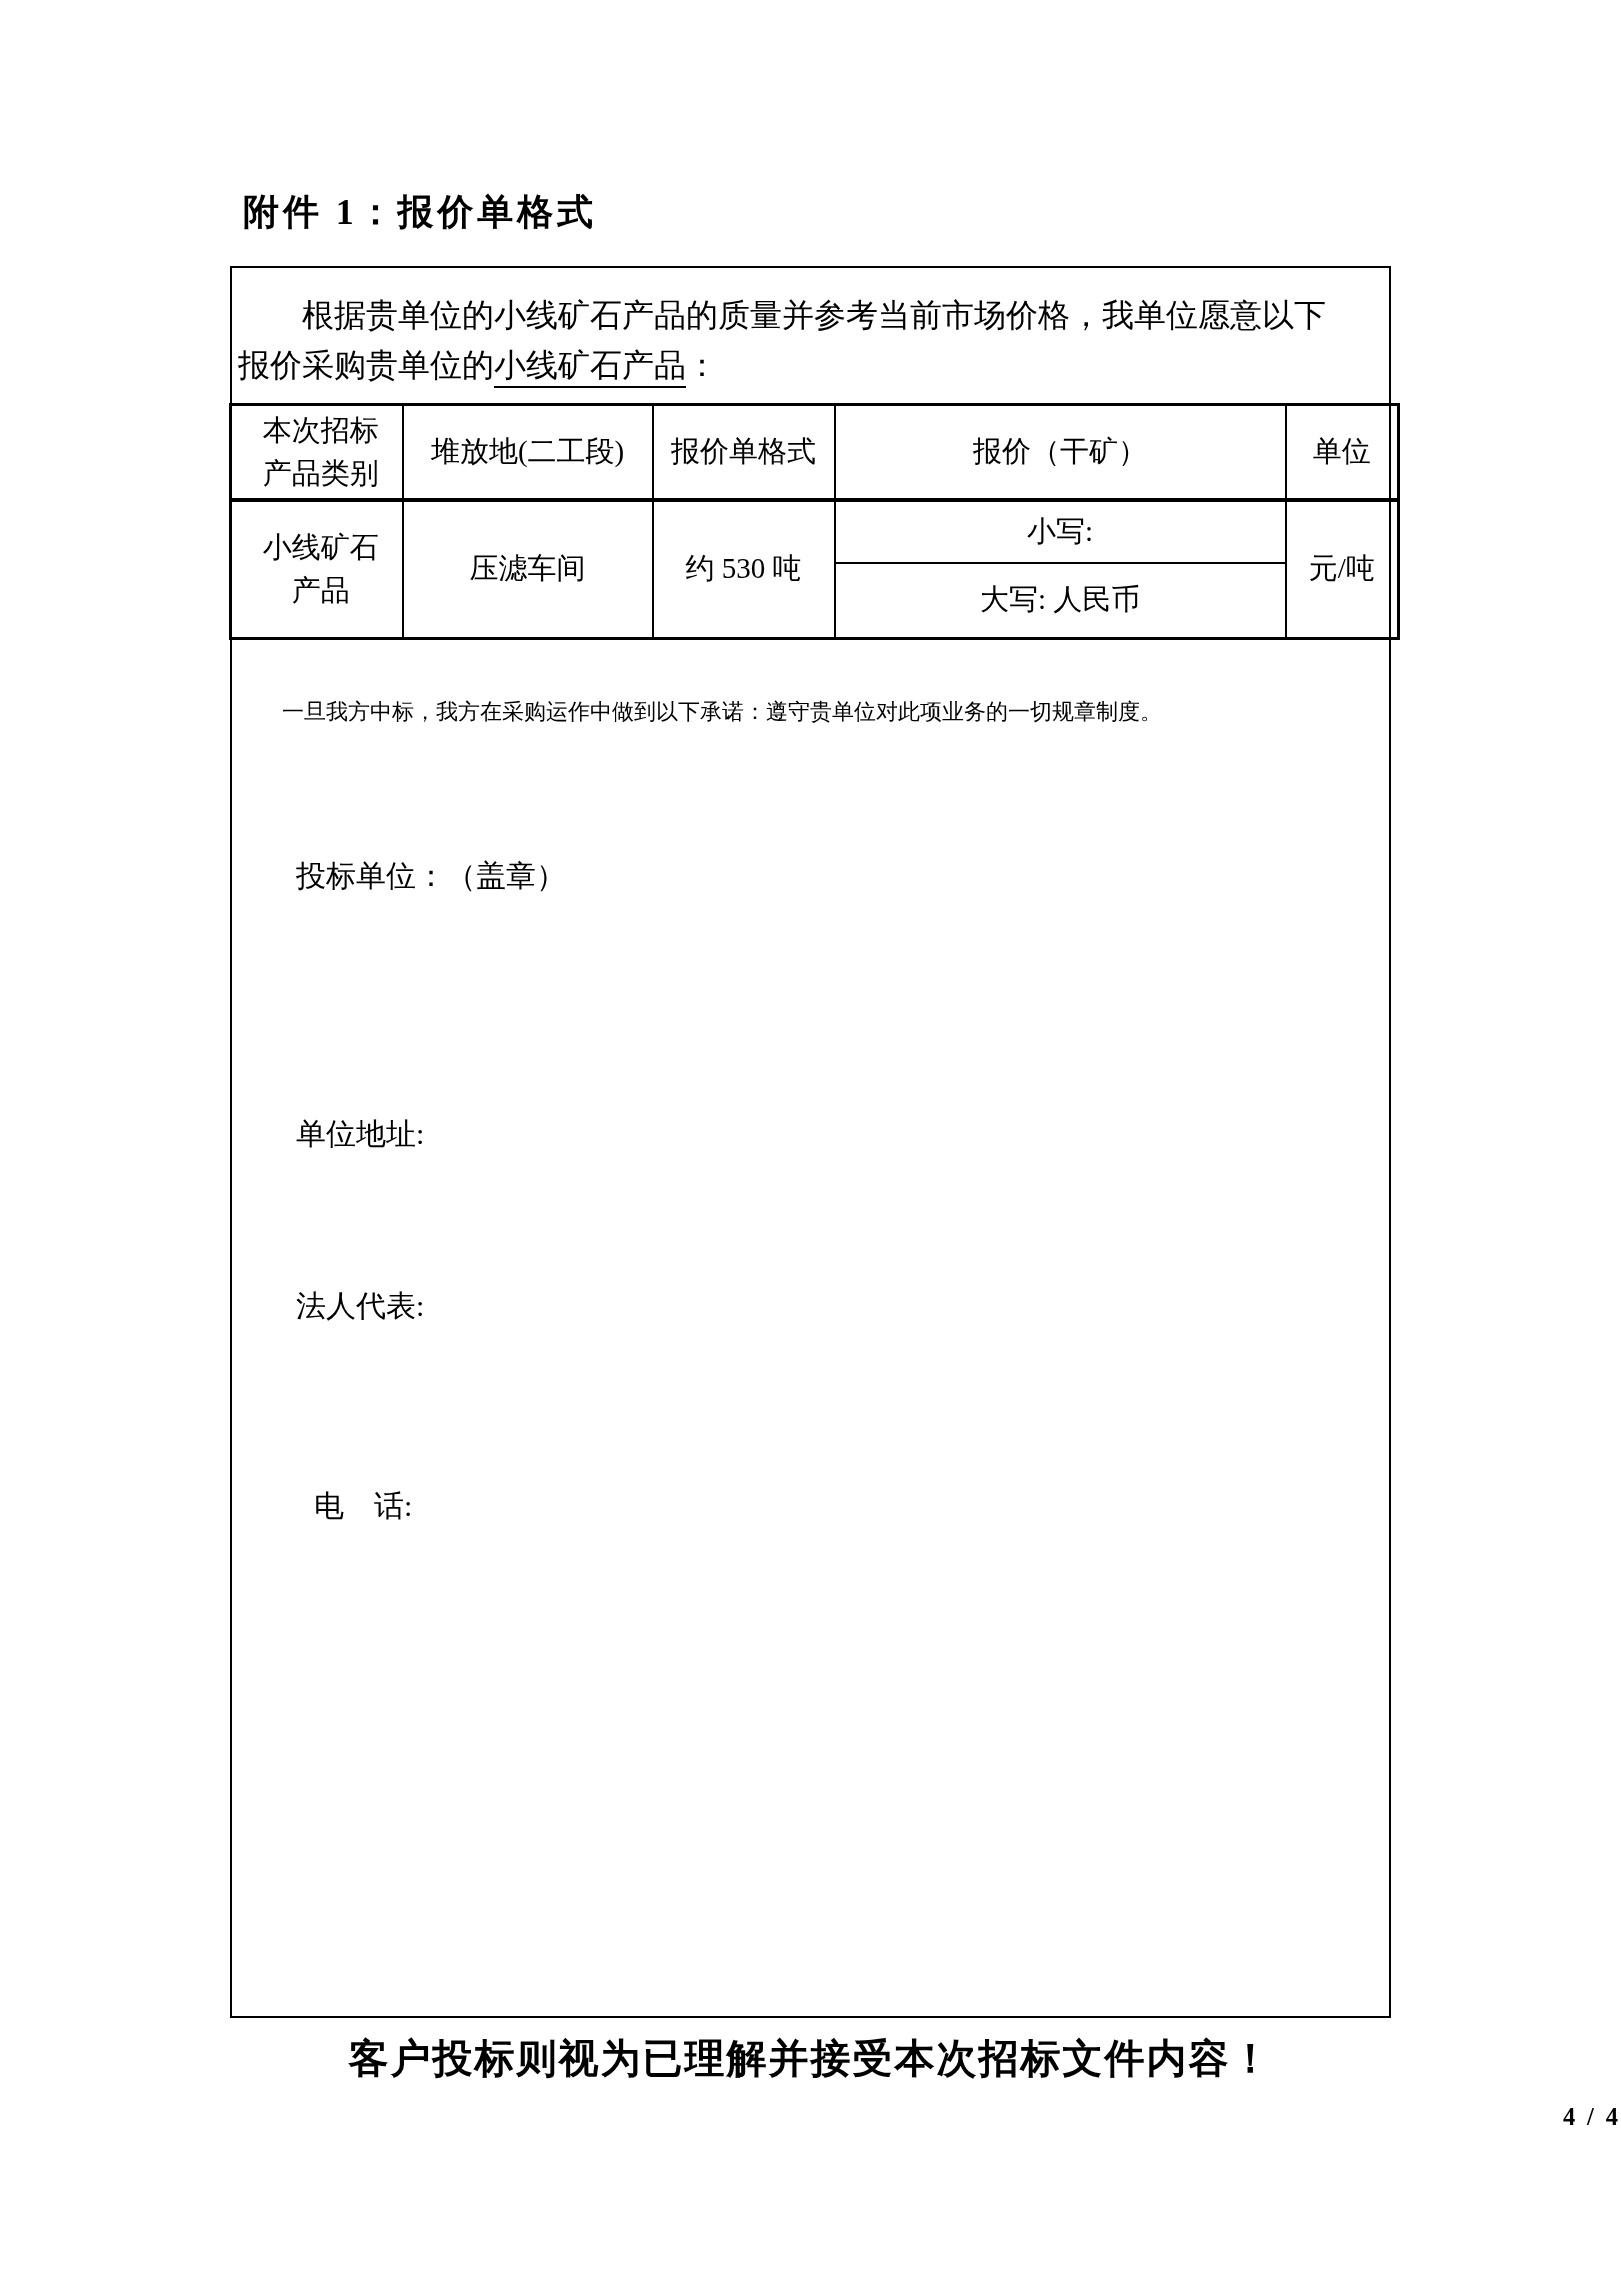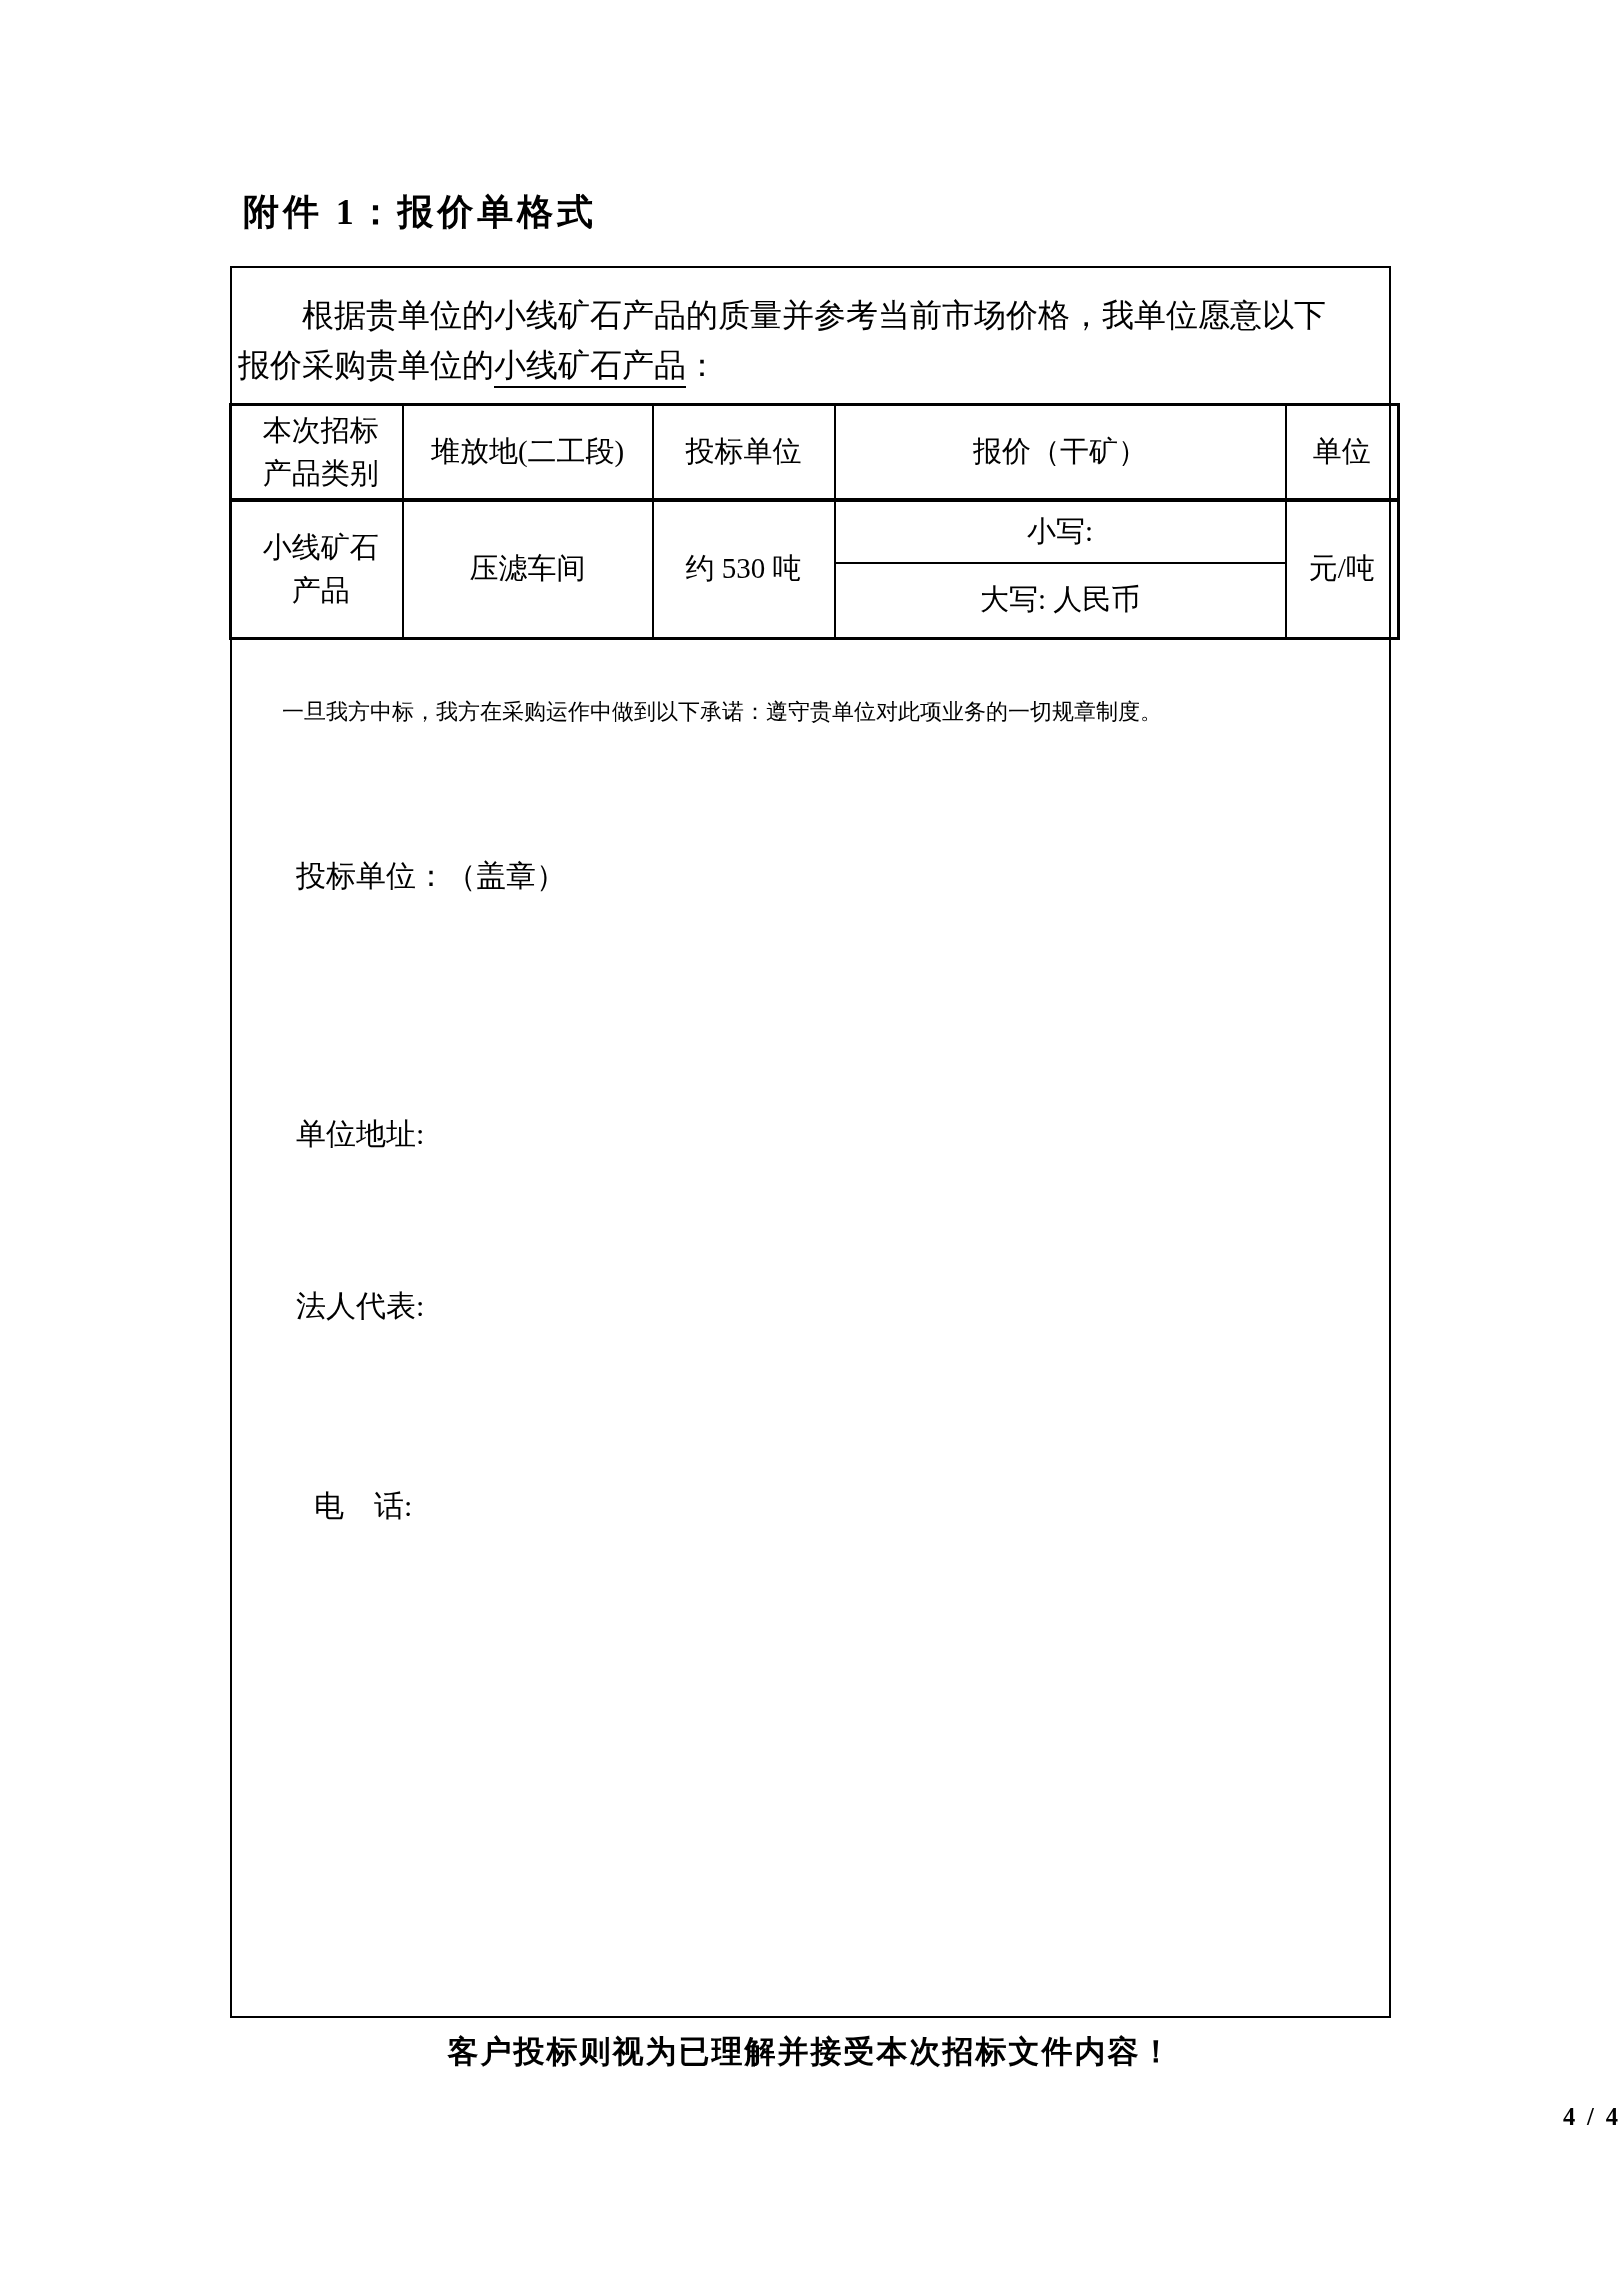--- a/index.html
+++ b/index.html
@@ -94,21 +94,21 @@
   .pos-address { top: 832px; }
   .pos-legal   { top: 1004px; }
   .pos-phone   { top: 1204px; padding-left: 82px; }
 
   .footer-note {
     position: absolute;
     left: 0;
     right: 0;
     top: 2031px;
     text-align: center;
-    font-size: 31px;
+    font-size: 40px;
     font-weight: bold;
     letter-spacing: 2px;
   }
   .page-num {
     position: absolute;
     left: 0;
     right: 0;
     top: 2103px;
     text-align: right;
     font-size: 24.5px;
@@ -138,21 +138,21 @@
     </colgroup>
     <tbody>
         <tr class="hdr">
       <td>
         <div class="two-line">
           <div>本次招标</div>
           <div>产品类别</div>
         </div>
       </td>
       <td>堆放地(二工段)</td>
-      <td>投标单位</td>
+      <td>报价单格式</td>
       <td>报价（干矿）</td>
       <td>单位</td>
     </tr>
     <tr class="row-a">
       <td rowspan="2">
         <div class="two-line">
           <div>小线矿石</div>
           <div>产品</div>
         </div>
       </td>

